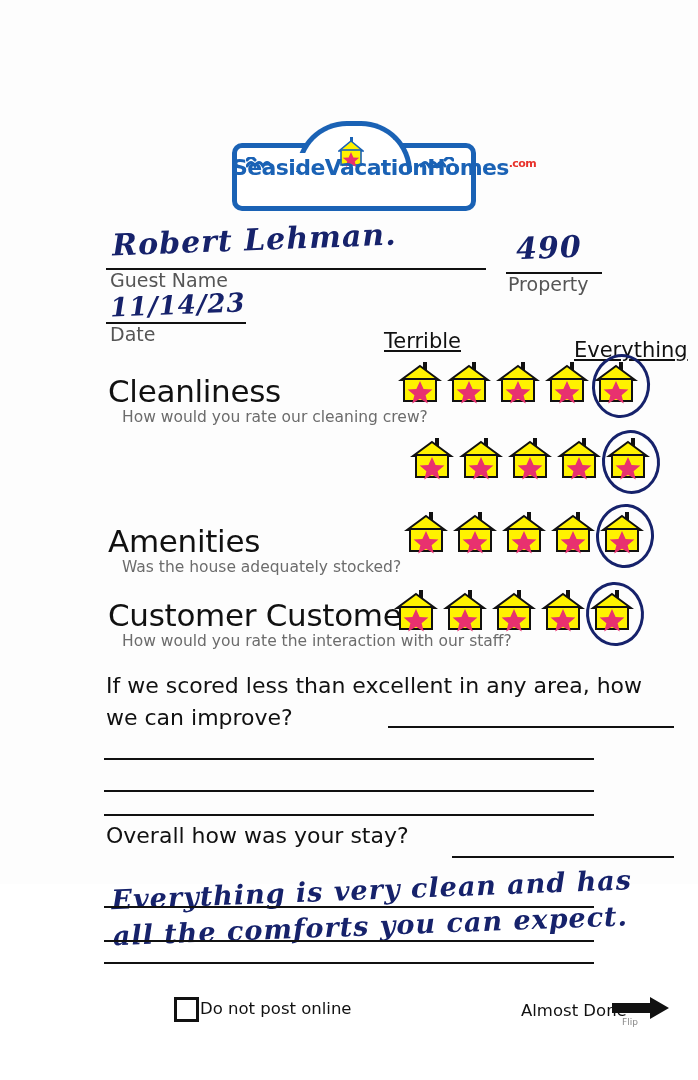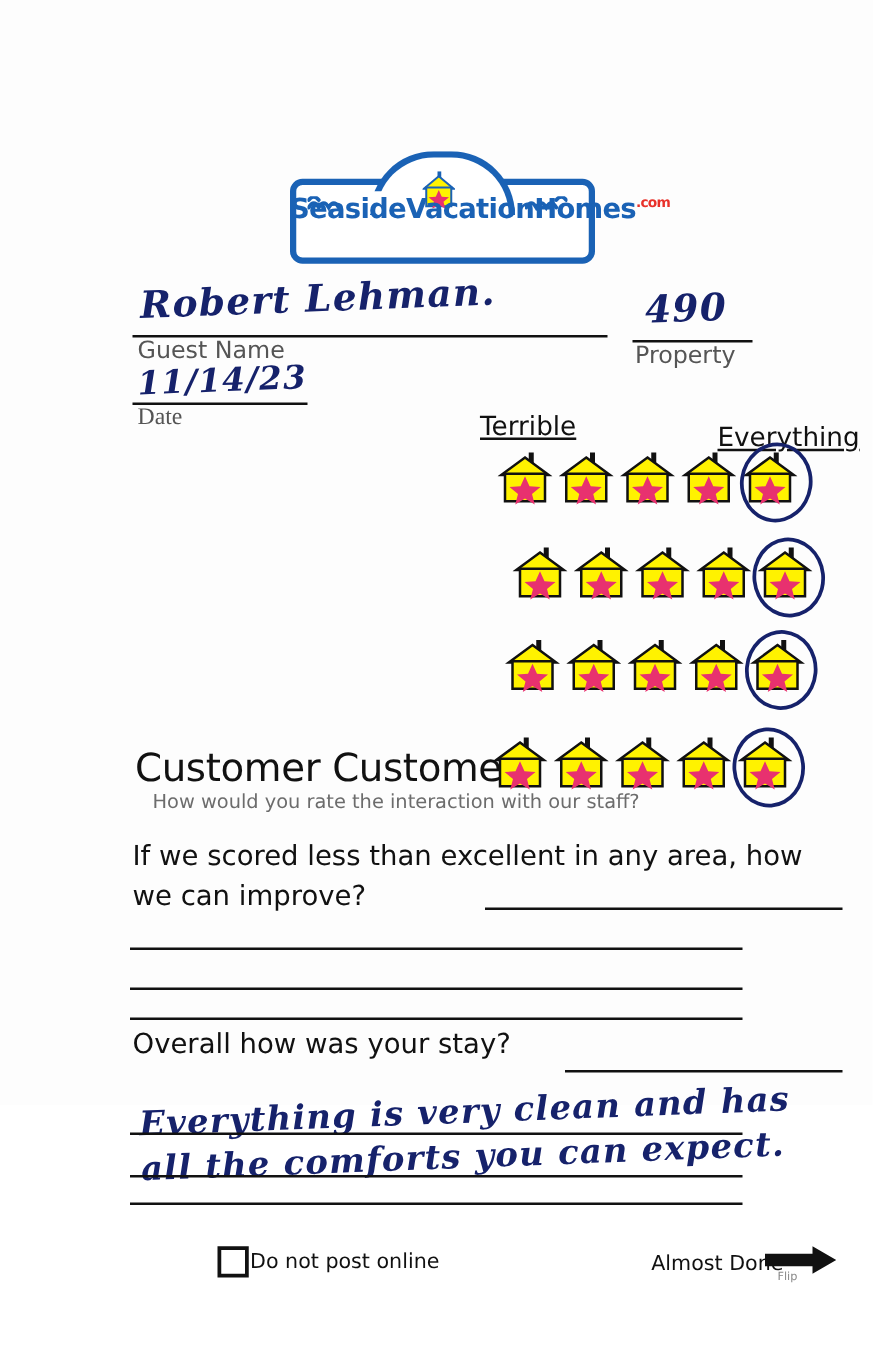--- a/index.html
+++ b/index.html
@@ -137,21 +137,21 @@
   #property-line { left: 506px; top: 272px; width: 96px; }
   #property-label { left: 508px; top: 273px; }
 
   #date-value {
     position: absolute;
     left: 110px;
     top: 290px;
     font-size: 26px;
   }
   #date-line { left: 106px; top: 322px; width: 140px; }
-  #date-label { left: 110px; top: 323px; font-family: Liberation Serif, serif; }
+  #date-label { left: 110px; top: 323px; }
 
   
   .scale-head {
     position: absolute;
     font-size: 21px;
     color: #111;
     font-family: "DejaVu Sans", sans-serif;
     text-decoration: underline;
   }
   #terrible-label { left: 384px; top: 329px; }
@@ -290,20 +290,24 @@
   <div class="field-line" id="property-line"></div>
   <div class="field-label" id="property-label">Property</div>
 
   <div class="hand" id="date-value">11/14/23</div>
   <div class="field-line" id="date-line"></div>
   <div class="field-label" id="date-label">Date</div>
 
   <div class="scale-head" id="terrible-label">Terrible</div>
   <div class="scale-head" id="excellent-label">Everything</div>
 
+  <div class="cat" style="top:374px;">
+    <div class="cat-title">Cleanliness</div>
+    <div class="cat-sub">How would you rate our cleaning crew?</div>
+  </div>
   <div class="rating" style="left:398px; top:360px;">
     <div class="house">
       <svg viewBox="0 0 44 44" width="44" height="44">
         <rect x="25" y="2" width="4" height="9" fill="#111"></rect>
         <polygon points="22,6 41,20 3,20" fill="#fff200" stroke="#111" stroke-width="2"></polygon>
         <rect x="6" y="19" width="32" height="22" fill="#fff200" stroke="#111" stroke-width="2"></rect>
         <polygon points="22,21 25.6,29 34.4,29.6 27.6,35.2 29.8,43.5 22,38.8 14.2,43.5 16.4,35.2 9.6,29.6 18.4,29" fill="#e8316f"></polygon>
       </svg>
     </div>
     <div class="house">
@@ -378,20 +382,24 @@
       <svg viewBox="0 0 44 44" width="44" height="44">
         <rect x="25" y="2" width="4" height="9" fill="#111"></rect>
         <polygon points="22,6 41,20 3,20" fill="#fff200" stroke="#111" stroke-width="2"></polygon>
         <rect x="6" y="19" width="32" height="22" fill="#fff200" stroke="#111" stroke-width="2"></rect>
         <polygon points="22,21 25.6,29 34.4,29.6 27.6,35.2 29.8,43.5 22,38.8 14.2,43.5 16.4,35.2 9.6,29.6 18.4,29" fill="#e8316f"></polygon>
       </svg>
     </div>
   </div>
   <div class="circle-mark" style="left:602px; top:430px; width:52px; height:58px; transform:rotate(-6deg);"></div>
 
+  <div class="cat" style="top:524px;">
+    <div class="cat-title">Amenities</div>
+    <div class="cat-sub">Was the house adequately stocked?</div>
+  </div>
   <div class="rating" style="left:404px; top:510px;">
     <div class="house">
       <svg viewBox="0 0 44 44" width="44" height="44">
         <rect x="25" y="2" width="4" height="9" fill="#111"></rect>
         <polygon points="22,6 41,20 3,20" fill="#fff200" stroke="#111" stroke-width="2"></polygon>
         <rect x="6" y="19" width="32" height="22" fill="#fff200" stroke="#111" stroke-width="2"></rect>
         <polygon points="22,21 25.6,29 34.4,29.6 27.6,35.2 29.8,43.5 22,38.8 14.2,43.5 16.4,35.2 9.6,29.6 18.4,29" fill="#e8316f"></polygon>
       </svg>
     </div>
     <div class="house">

